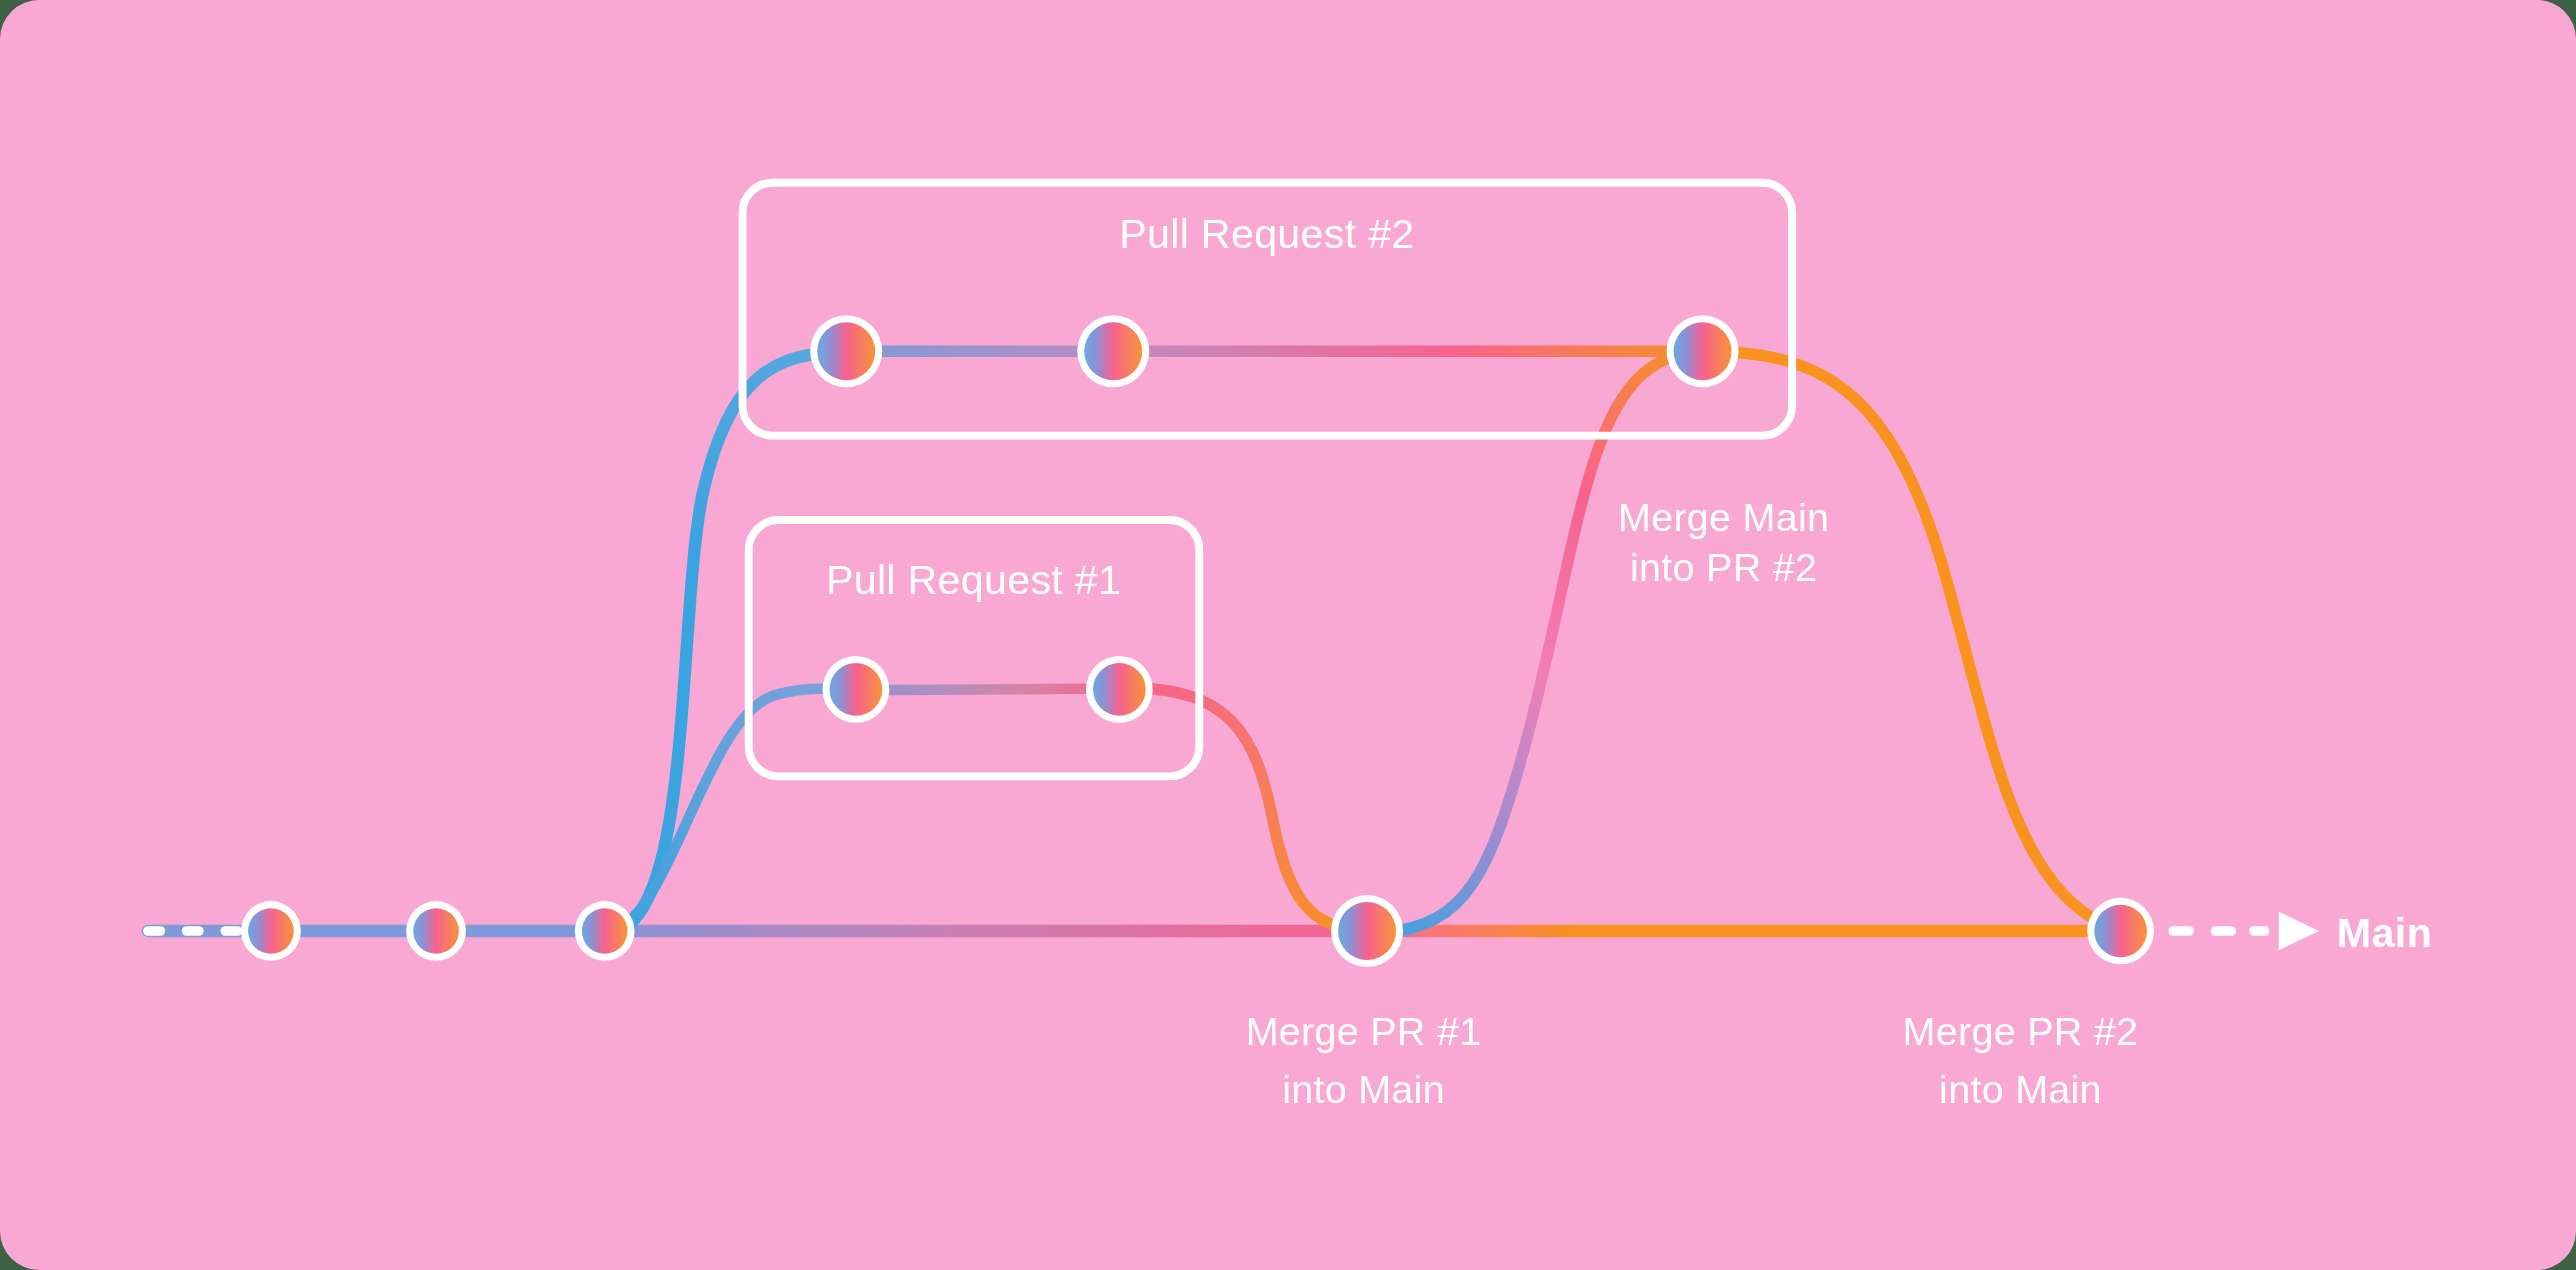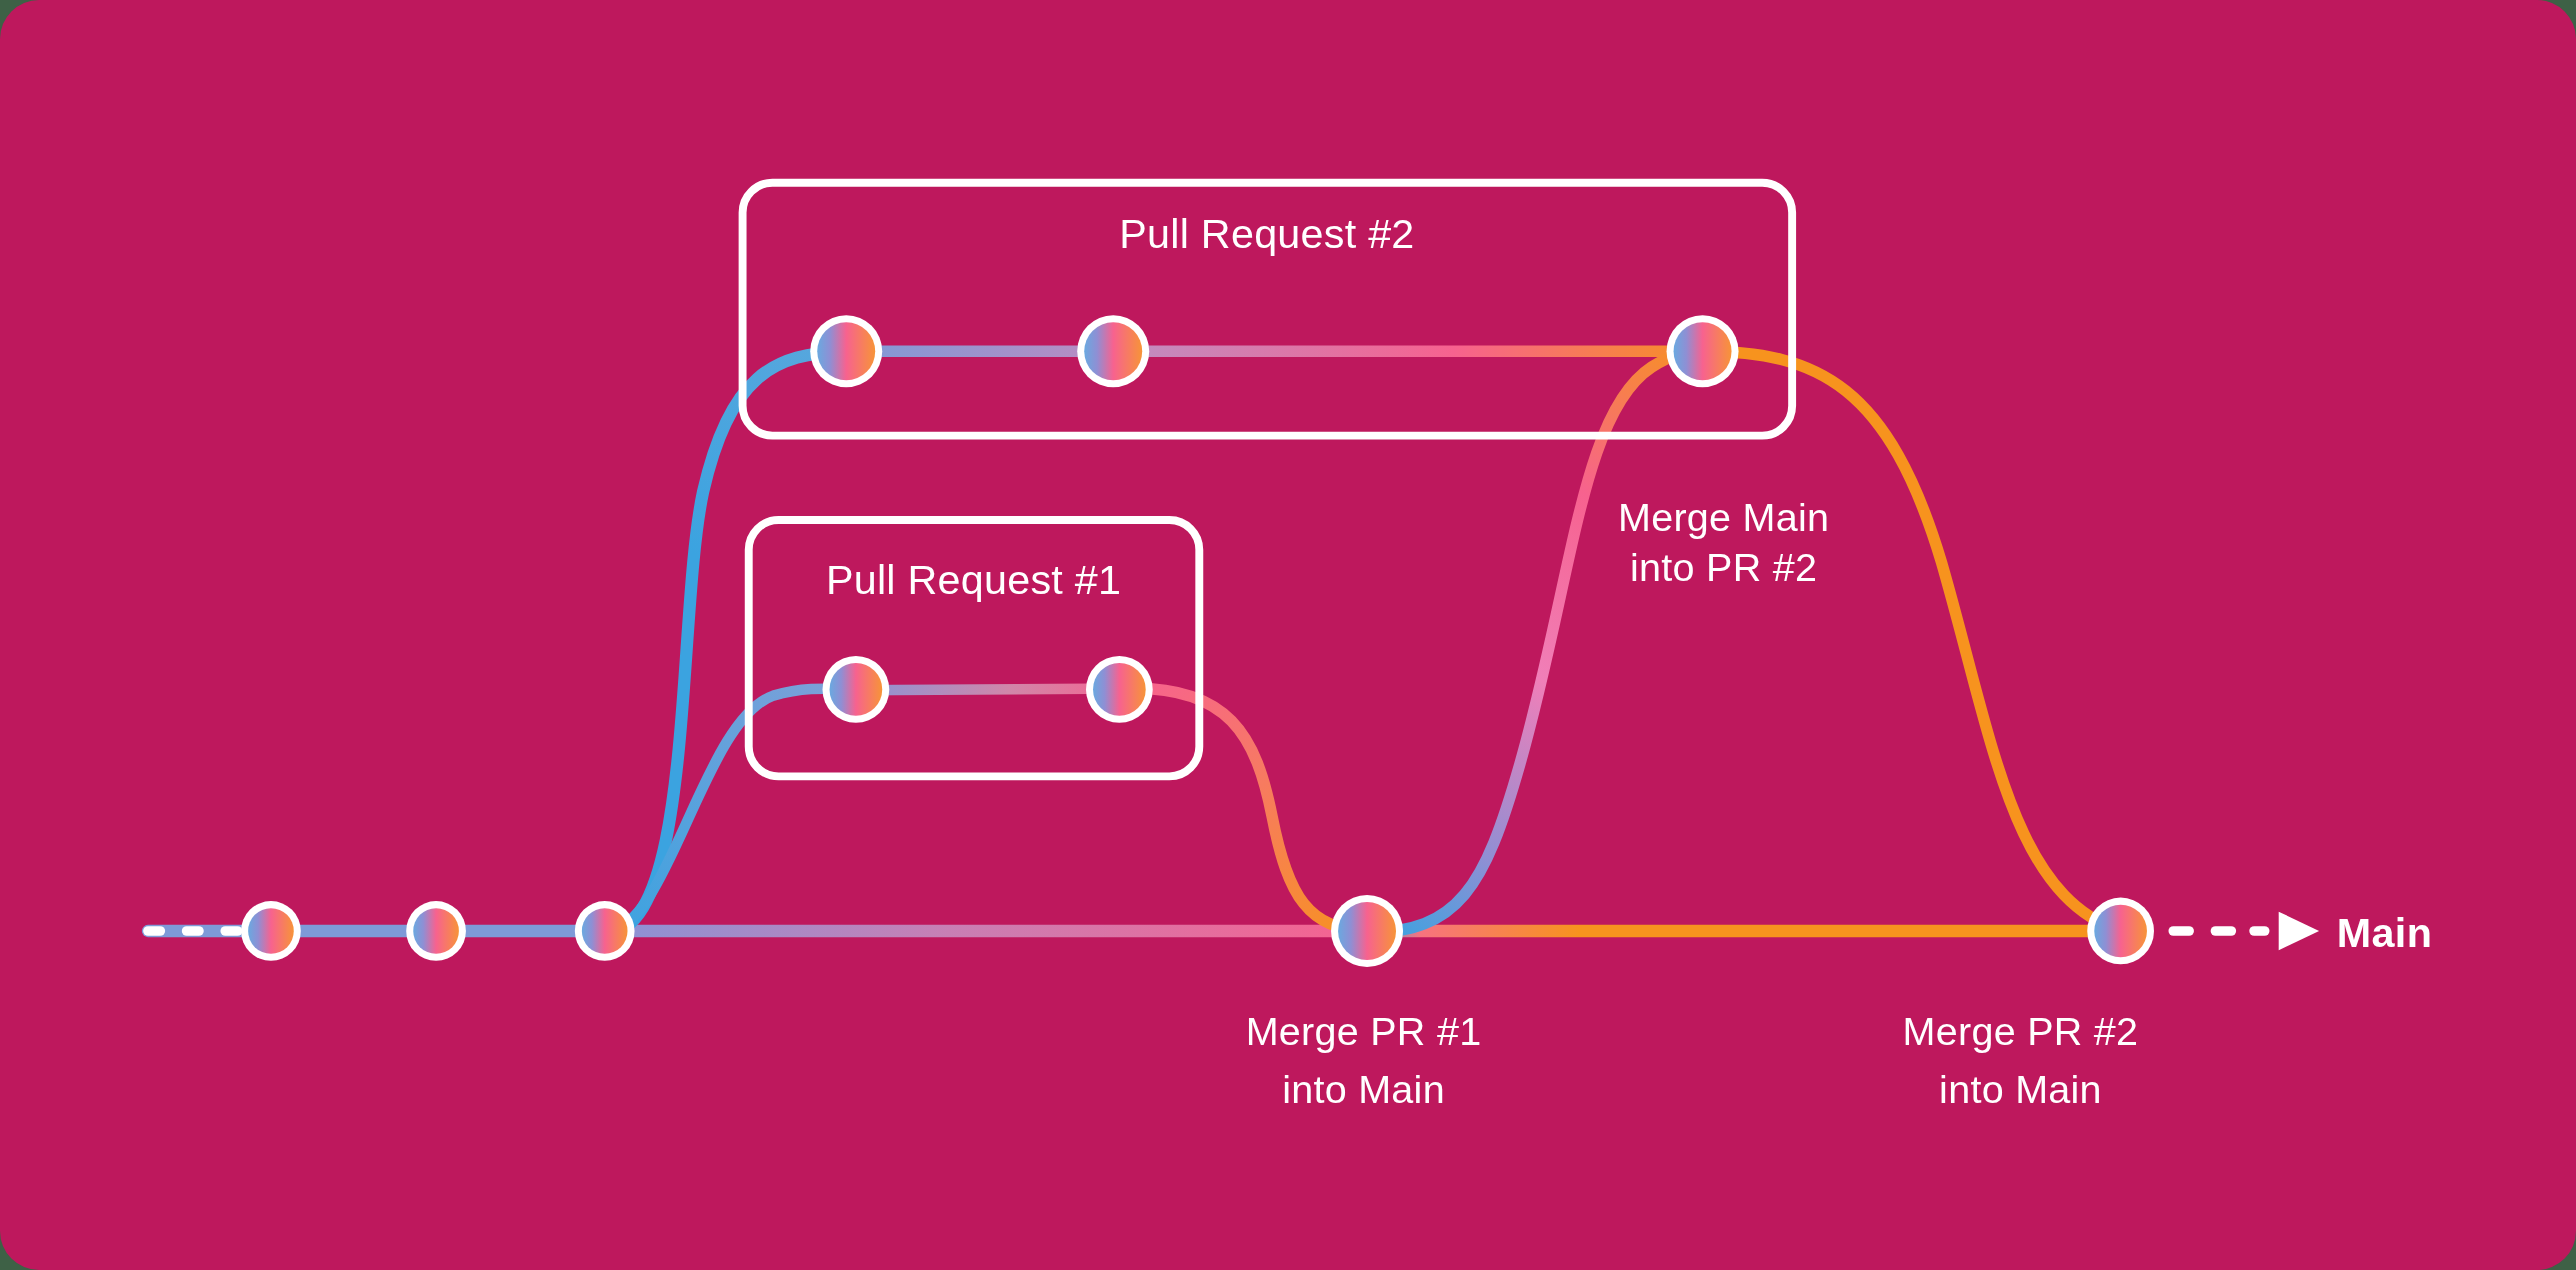--- a/index.html
+++ b/index.html
@@ -13,21 +13,21 @@
   }
   #stage {
     position: relative;
     width: 2576px;
     height: 1270px;
     background: #3e6146;
   }
   #card {
     position: absolute;
     inset: 0;
-    background: #be185d;
+    background: #f9a8d4;
     border-radius: 39px;
     overflow: hidden;
   }
   svg#graph {
     position: absolute;
     left: 0;
     top: 0;
     width: 2576px;
     height: 1270px;
     display: block;

